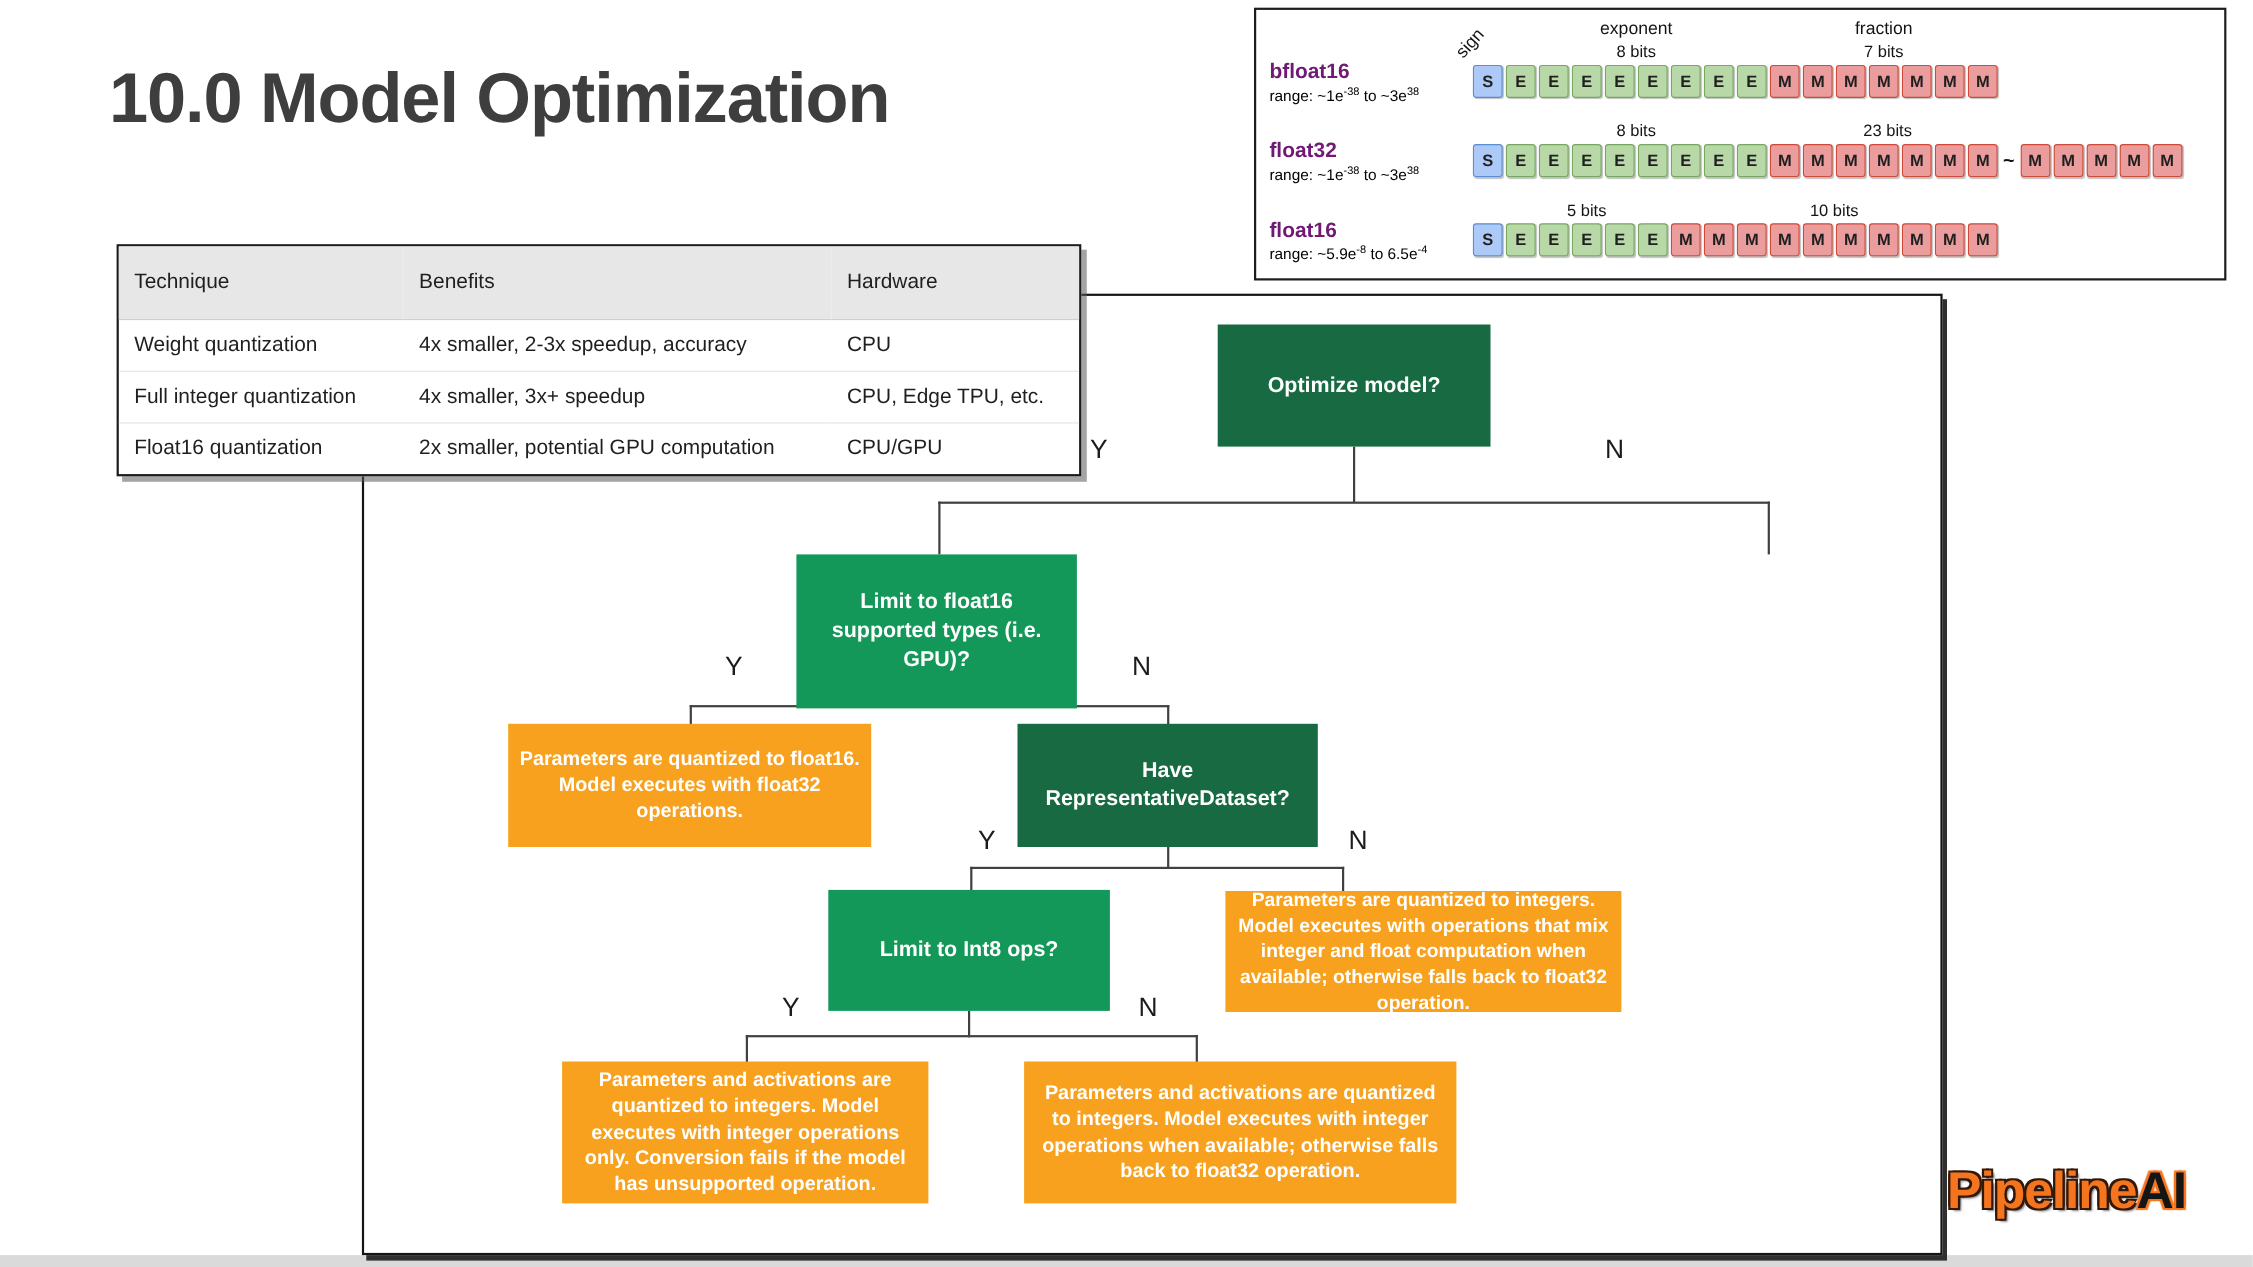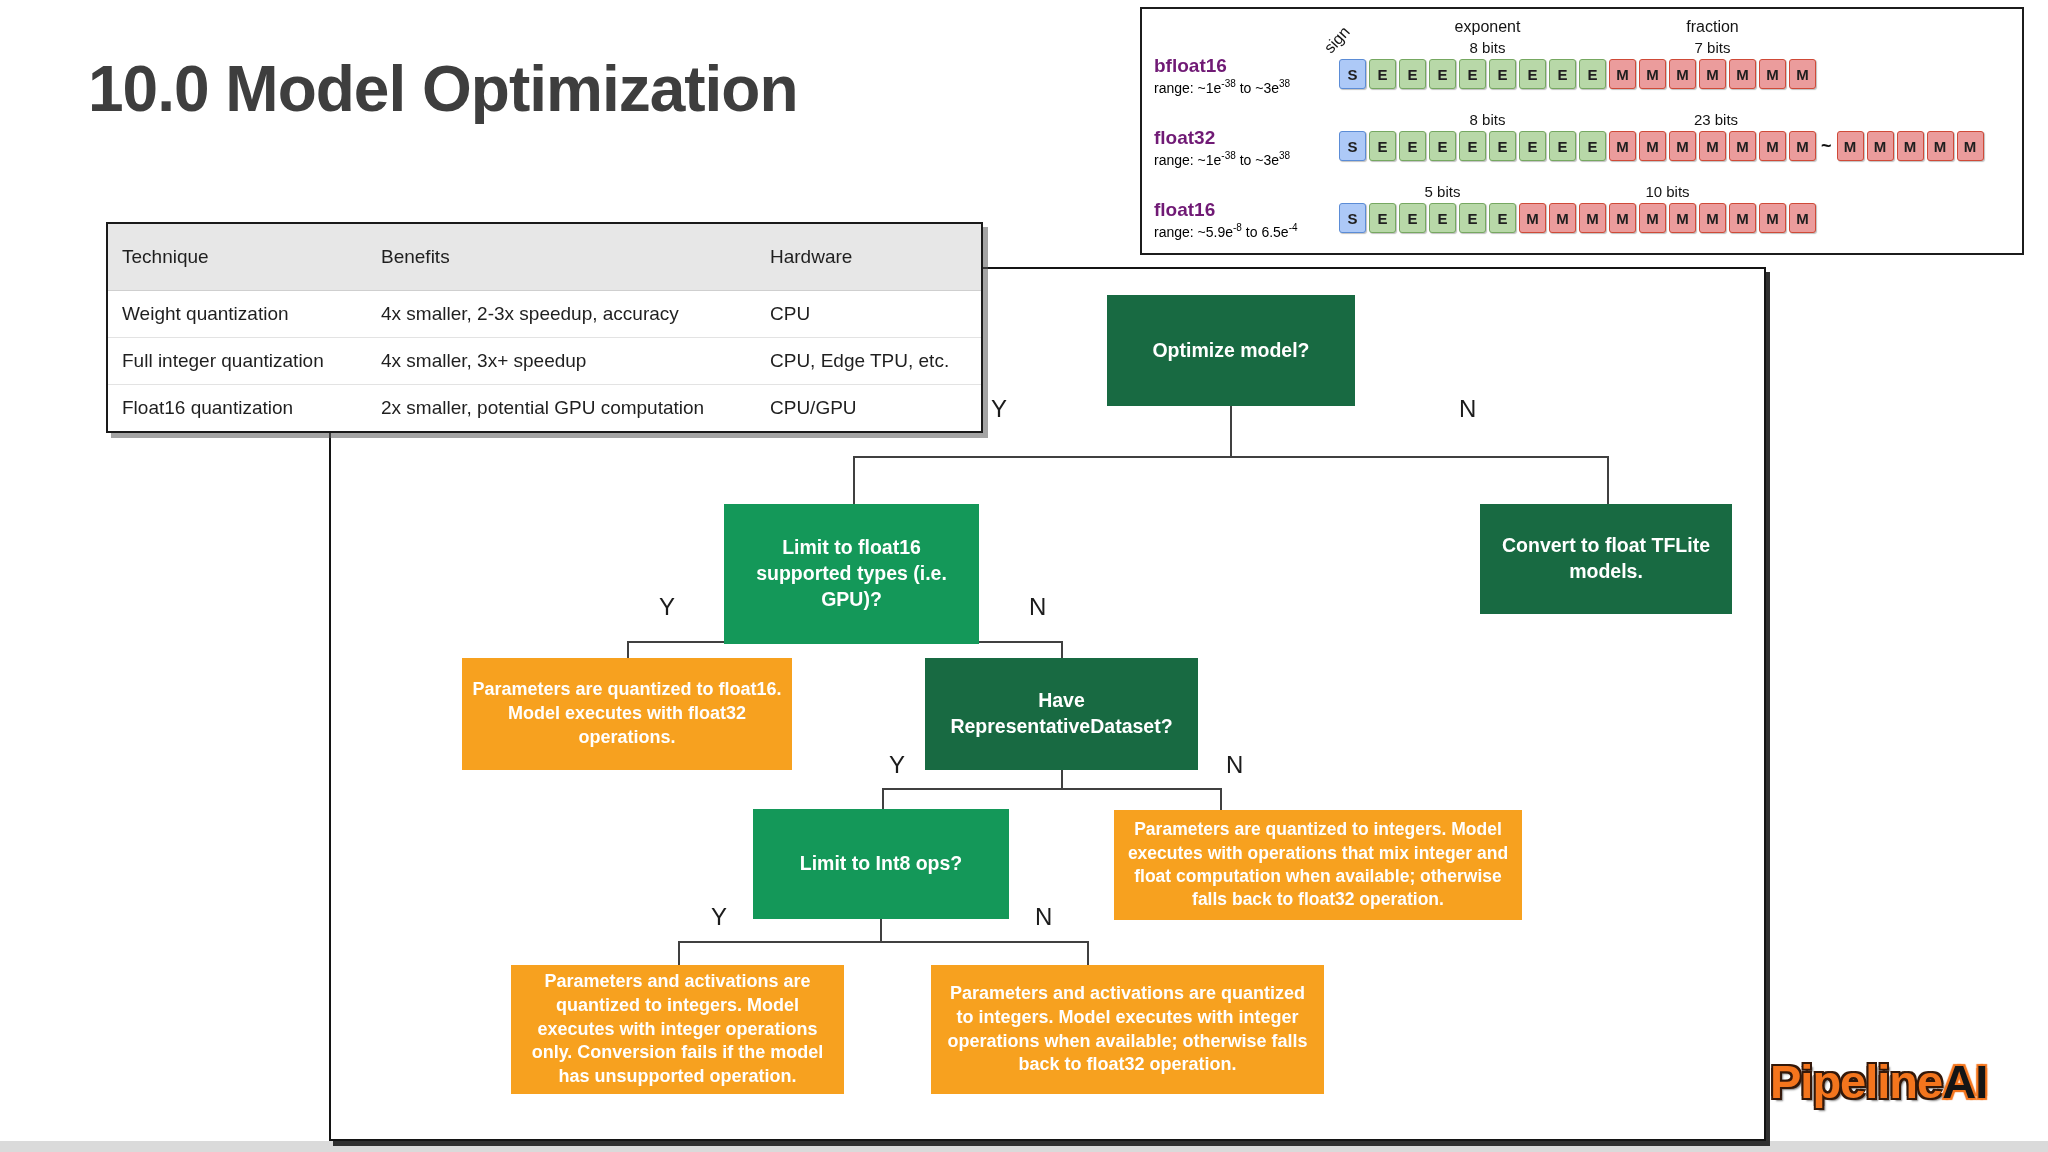--- a/index.html
+++ b/index.html
@@ -5,21 +5,21 @@
   * { margin:0; padding:0; box-sizing:border-box; }
   html,body { width:2048px; height:1152px; }
   body {
     font-family:"Liberation Sans", sans-serif;
     background:#ffffff; position:relative; overflow:hidden;
   }
   .abs { position:absolute; }
 
   
   #slide-title {
-    left:88px; top:52px; font-size:64px; font-weight:700;
+    left:99px; top:52px; font-size:64px; font-weight:700;
     color:#3e3e3e; letter-spacing:-1px;
   }
 
   
   #quant-table {
     left:73px; top:222px; width:877px; background:#fff;
     border:2px solid #1a1a1a; box-shadow:5px 5px 0 rgba(90,90,90,.55);
     z-index:5;
     margin-left:33px;
   }
@@ -277,25 +277,24 @@
   <div class="branch-label" style="left:1128px;top:126px">N</div>
   <div class="branch-label" style="left:328px;top:324px">Y</div>
   <div class="branch-label" style="left:698px;top:324px">N</div>
   <div class="branch-label" style="left:558px;top:482px">Y</div>
   <div class="branch-label" style="left:895px;top:482px">N</div>
   <div class="branch-label" style="left:380px;top:634px">Y</div>
   <div class="branch-label" style="left:704px;top:634px">N</div>
 
   <div class="node dark q" style="left:776px;top:26px;width:248px;height:111px">Optimize model?</div>
   <div class="node bright q" style="left:393px;top:235px;width:255px;height:140px">Limit to float16 supported types (i.e. GPU)?</div>
-  <div class="node dark q" style="left:1149px;top:235px;width:252px;height:110px">Convert to float TFLite models.</div>
   <div class="node orange a" style="left:131px;top:389px;width:330px;height:112px">Parameters are quantized to float16. Model executes with float32 operations.</div>
   <div class="node dark q" style="left:594px;top:389px;width:273px;height:112px">Have RepresentativeDataset?</div>
   <div class="node bright q" style="left:422px;top:540px;width:256px;height:110px">Limit to Int8 ops?</div>
-  <div class="node orange a" style="left:783px;top:541px;width:408px;height:110px;font-size:17.5px">Parameters are quantized to integers. Model executes with operations that mix integer and float computation when available; otherwise falls back to float32 operation.</div>
+  <div class="node orange a" style="left:783px;top:541px;width:360px;height:110px;font-size:17.5px">Parameters are quantized to integers. Model executes with operations that mix integer and float computation when available; otherwise falls back to float32 operation.</div>
   <div class="node orange a" style="left:180px;top:696px;width:333px;height:129px">Parameters and activations are quantized to integers. Model executes with integer operations only. Conversion fails if the model has unsupported operation.</div>
   <div class="node orange a" style="left:600px;top:696px;width:393px;height:129px">Parameters and activations are quantized to integers. Model executes with integer operations when available; otherwise falls back to float32 operation.</div>
 </div>
 
 <div class="abs" id="logo">
   <span class="p1">Pipeline</span><span class="p2">AI</span>
 </div>
 
 <div class="abs" id="bottom-strip"></div>
 

